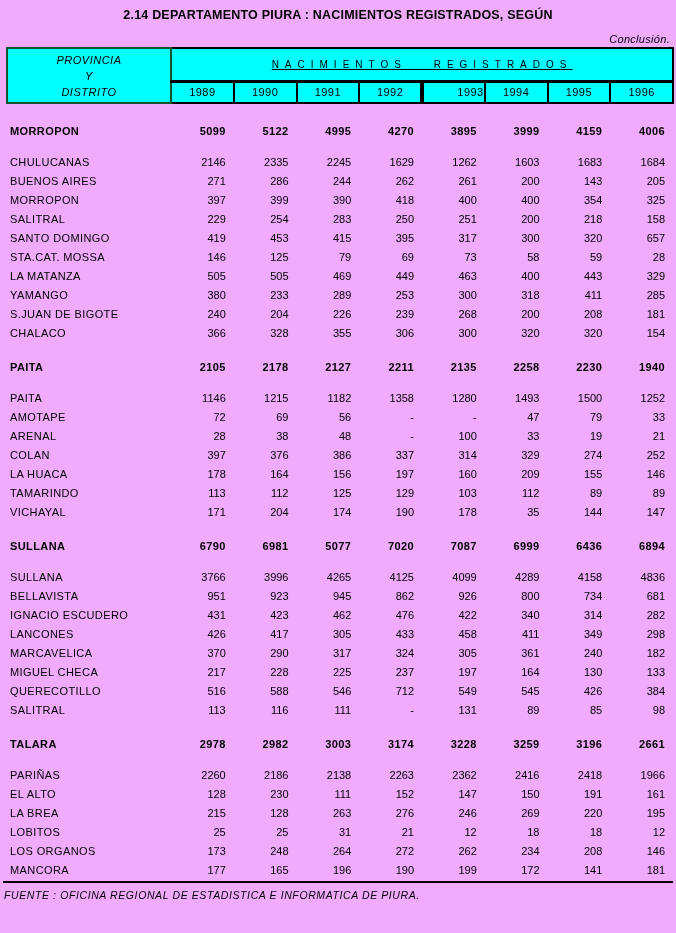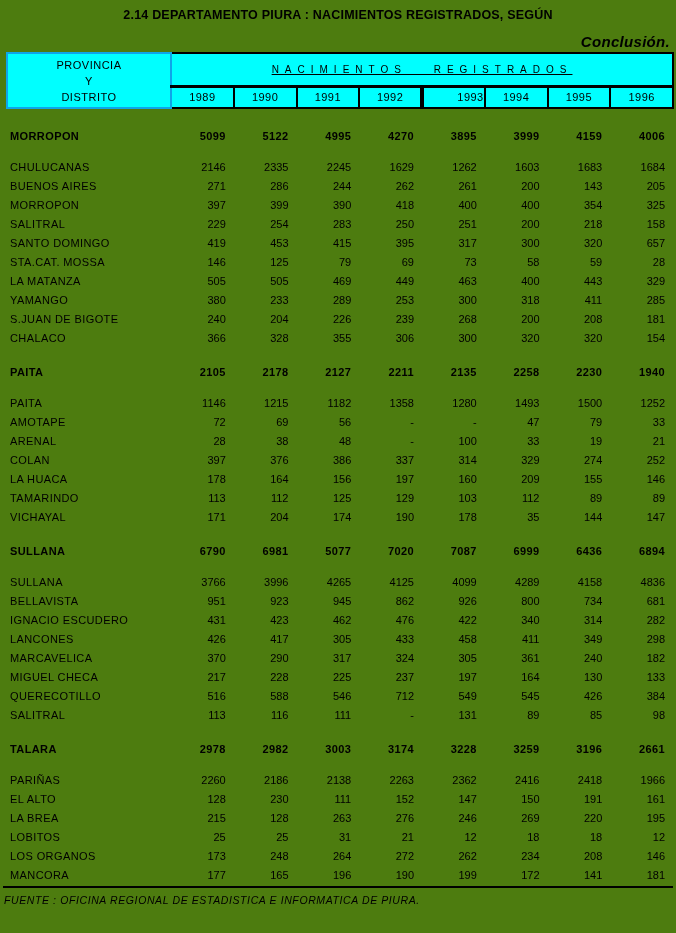--- a/index.html
+++ b/index.html
@@ -6,60 +6,60 @@
   html, body { background: #ffffff; }
   body {
     font-family: "Liberation Sans", sans-serif;
     color: #000000;
     width: 676px;
   }
   .page {
     position: relative;
     width: 676px;
     height: 933px;
-    background: #4d7c0f;
+    background: #f0abfc;
     overflow: hidden;
   }
   .title {
     padding-top: 7px;
     text-align: center;
     font-weight: bold;
     font-size: 12.5px;
     line-height: 17px;
     letter-spacing: 0.2px;
   }
   .conclusion {
     text-align: right;
     font-style: italic;
-    font-size: 15px;
+    font-size: 11px;
     padding-right: 6px;
     margin-top: 9px;
     margin-bottom: 2px;
     letter-spacing: 0.3px;
-    font-weight: bold;
   }
   table.main {
     table-layout: fixed;
     border-collapse: collapse;
     width: 666px;
     margin-left: 6px;
   }
   col.c-name { width: 164px; }
   col.c-year { width: 62.75px; }
 
   thead th {
     background: #00ffff;
     font-weight: normal;
     font-size: 11px;
     padding: 0;
   }
   th.col1-head {
-    border: 2px solid #0ea5e9;
+    border: 2px solid #14532d;
     vertical-align: middle;
     height: 55px;
+    font-style: italic;
   }
   th.col1-head .l { line-height: 16px; letter-spacing: 0.5px; }
   th.span-head {
     border: 2px solid #000000;
     border-bottom: 3px solid #000000;
     height: 33px;
     letter-spacing: 6px;
     word-spacing: 18px;
     font-size: 10px;
     vertical-align: middle;

